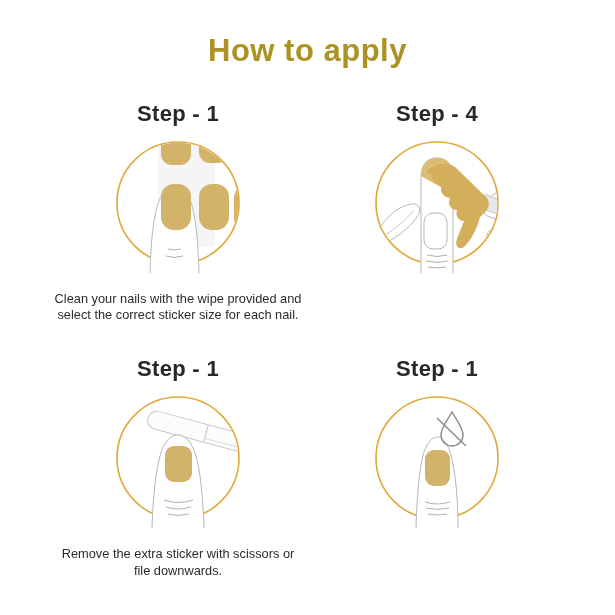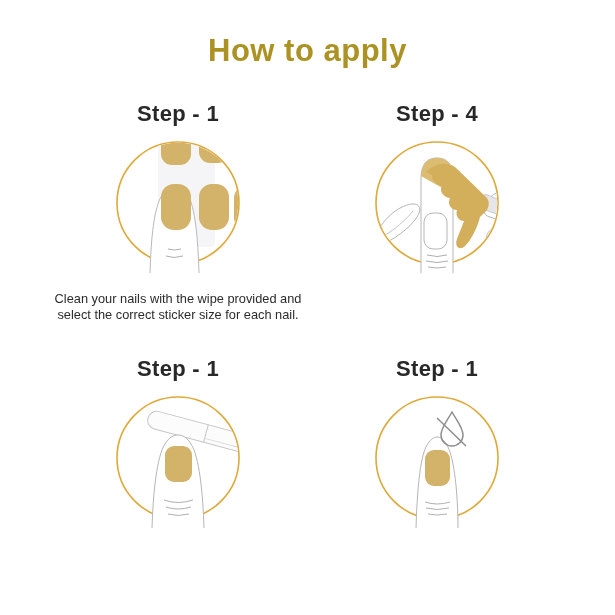--- a/index.html
+++ b/index.html
@@ -111,20 +111,21 @@
         </g>
       </g>
       <path d="M44,141 C45,104 49,68 57,56 C61,49 66,47 70,47 C74,47 79,49 83,56 C91,68 95,104 96,141 Z" fill="#ffffff" stroke="#B5B5B5" stroke-width="1"></path>
       <rect x="57" y="58" width="27" height="36" rx="9" fill="#D3B269"></rect>
       <g stroke="#B0B0B0" stroke-width="1" fill="none">
         <path d="M56,112 Q70,117 85,112"></path>
         <path d="M58,119 Q70,123 83,119"></path>
         <path d="M60,126 Q70,129 81,126"></path>
       </g>
     </svg>
+    <div class="step-desc">Remove the extra sticker with scissors or file downwards.</div>
   </div>
 
   <div class="step-card">
     <div class="step-label">Step - 1</div>
     <svg class="step-illu" width="140" height="140" viewBox="0 0 140 140">
       <defs>
           <clipPath id="clip5">
             <circle cx="70" cy="70" r="60.2"></circle>
           </clipPath>
         </defs>

